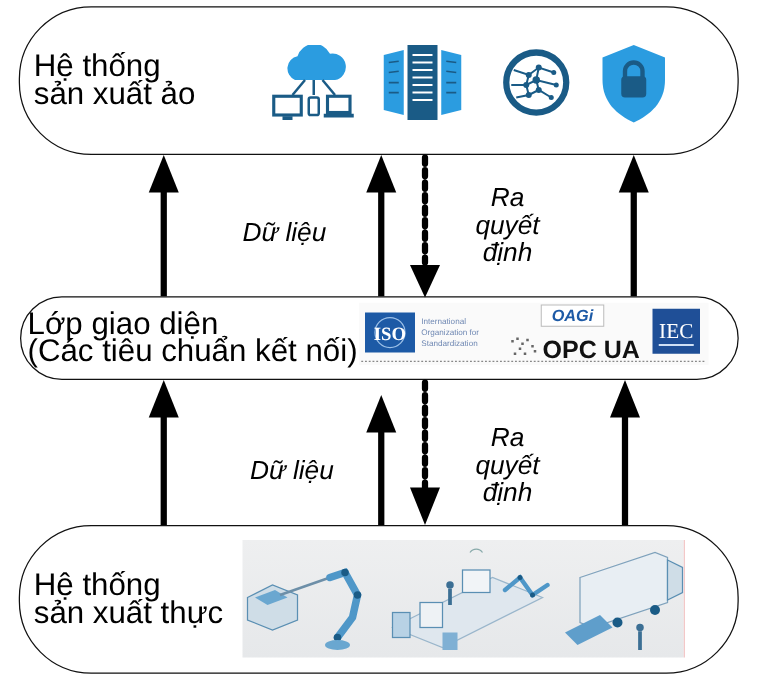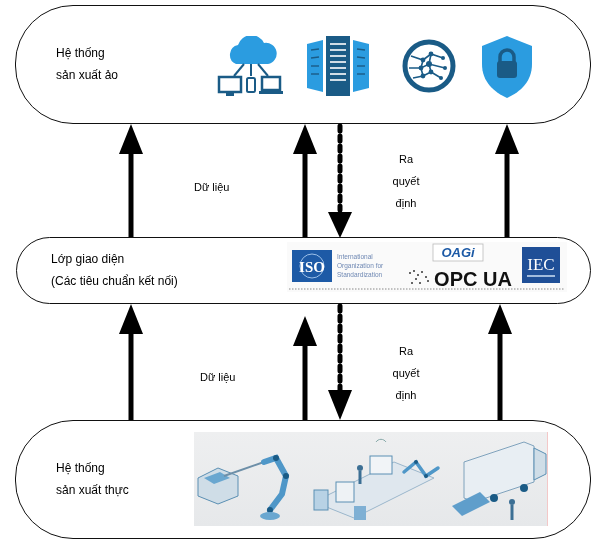--- a/index.html
+++ b/index.html
@@ -2,25 +2,25 @@
 <html><head>
 <meta charset="utf-8">
 <style>
   html, body { margin: 0; padding: 0; background: #ffffff; }
   body { width: 610px; height: 547px; position: relative; overflow: hidden;
          font-family: "Liberation Sans", sans-serif; color: #000; }
   .layer { position: absolute; border: 1.6px solid #111; background: #fff; box-sizing: border-box; }
   #box-top { left: 15px; top: 5px; width: 576px; height: 119px; border-radius: 58px / 58px; }
   #box-mid { left: 16px; top: 237px; width: 575px; height: 67px; border-radius: 34px / 34px; }
   #box-bot { left: 15px; top: 420px; width: 576px; height: 119px; border-radius: 58px / 58px; }
-  .label { position: absolute; font-size: 12px; line-height: 22px; white-space: pre-line; margin-left: 29px; }
+  .label { position: absolute; font-size: 25px; line-height: 22px; white-space: pre-line; }
   #lbl-top { left: 27px; top: 42px; }
   #lbl-mid { left: 22px; top: 248px; }
   #lbl-bot { left: 27px; top: 457px; }
-  .edge-label { position: absolute; font-size: 11px; line-height: 22px; text-align: center; }
+  .edge-label { position: absolute; font-size: 21px; line-height: 22px; text-align: center; font-style: italic; }
   svg#arrows { position: absolute; left: 0; top: 0; }
   .icon { position: absolute; }
   #icons-top .icon { top: 34px; }
   .std-strip { position: absolute; left: 287px; top: 242px; width: 280px; height: 50px; }
   .factory { position: absolute; left: 194px; top: 432px; width: 353px; height: 94px;
              background: linear-gradient(180deg, #eeeff0 0%, #e6e8ea 100%); border-right: 1px solid #f3c8c8; }
 </style>
 </head>
 <body>
 

